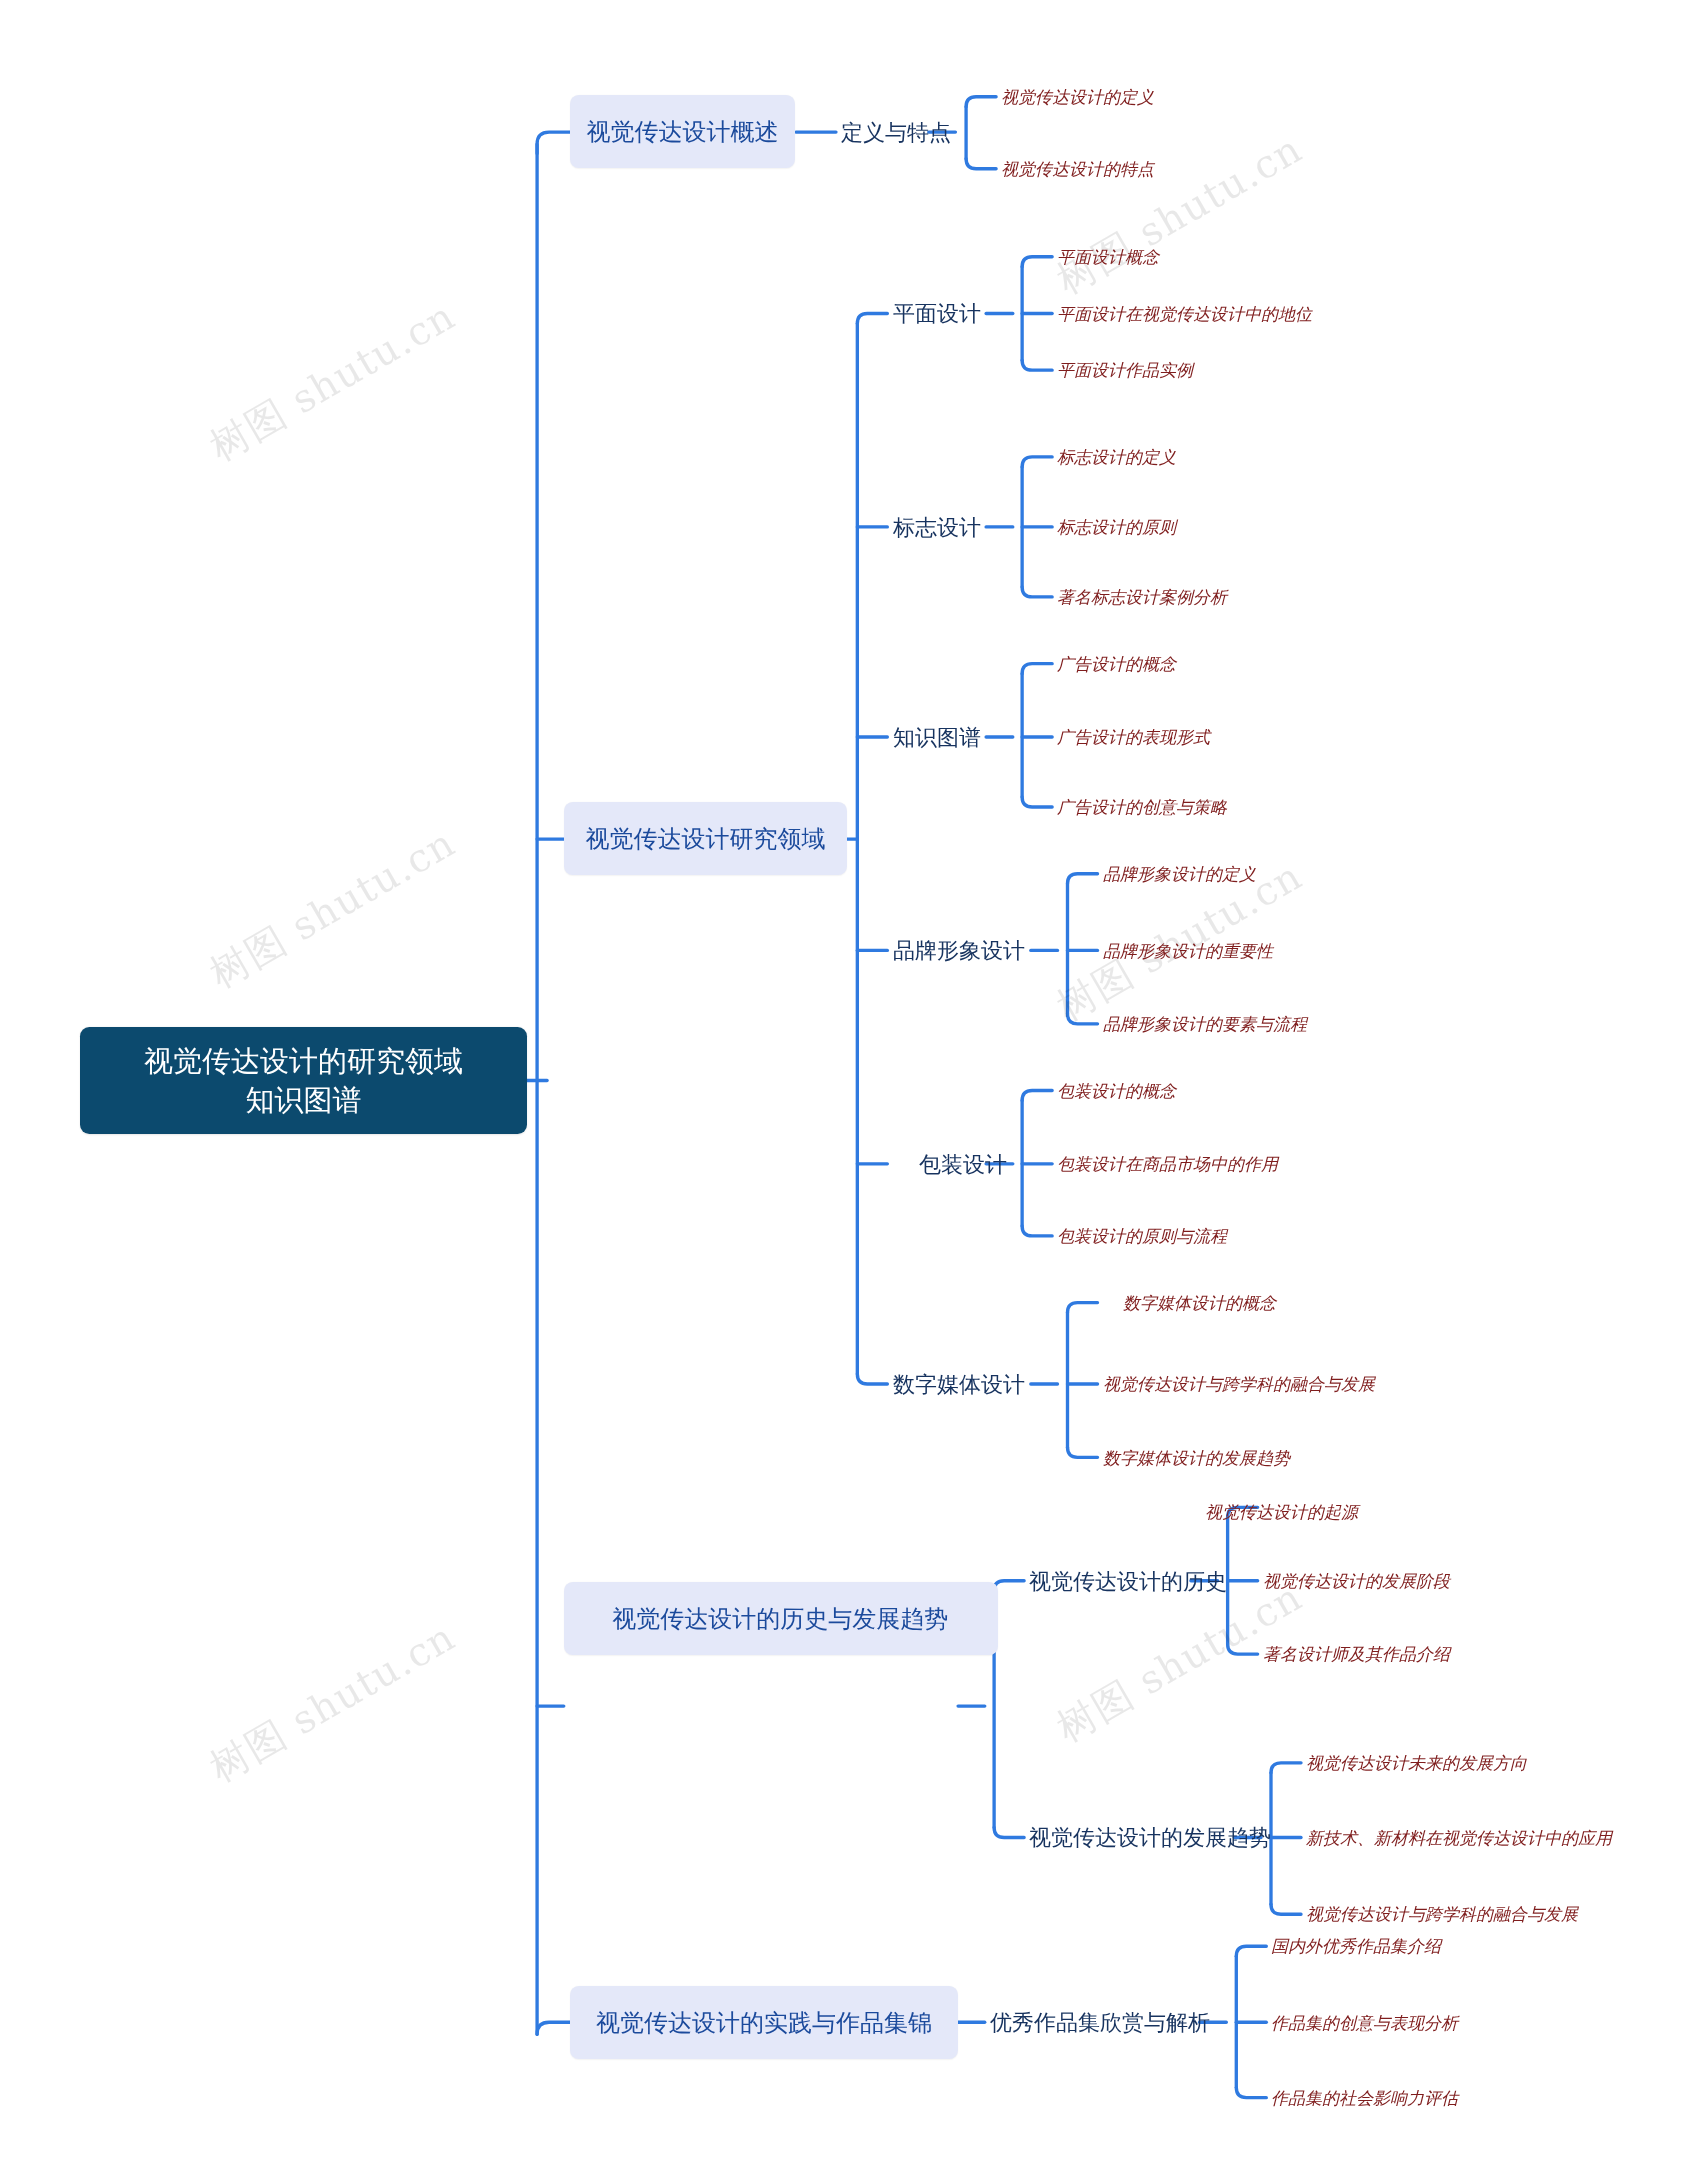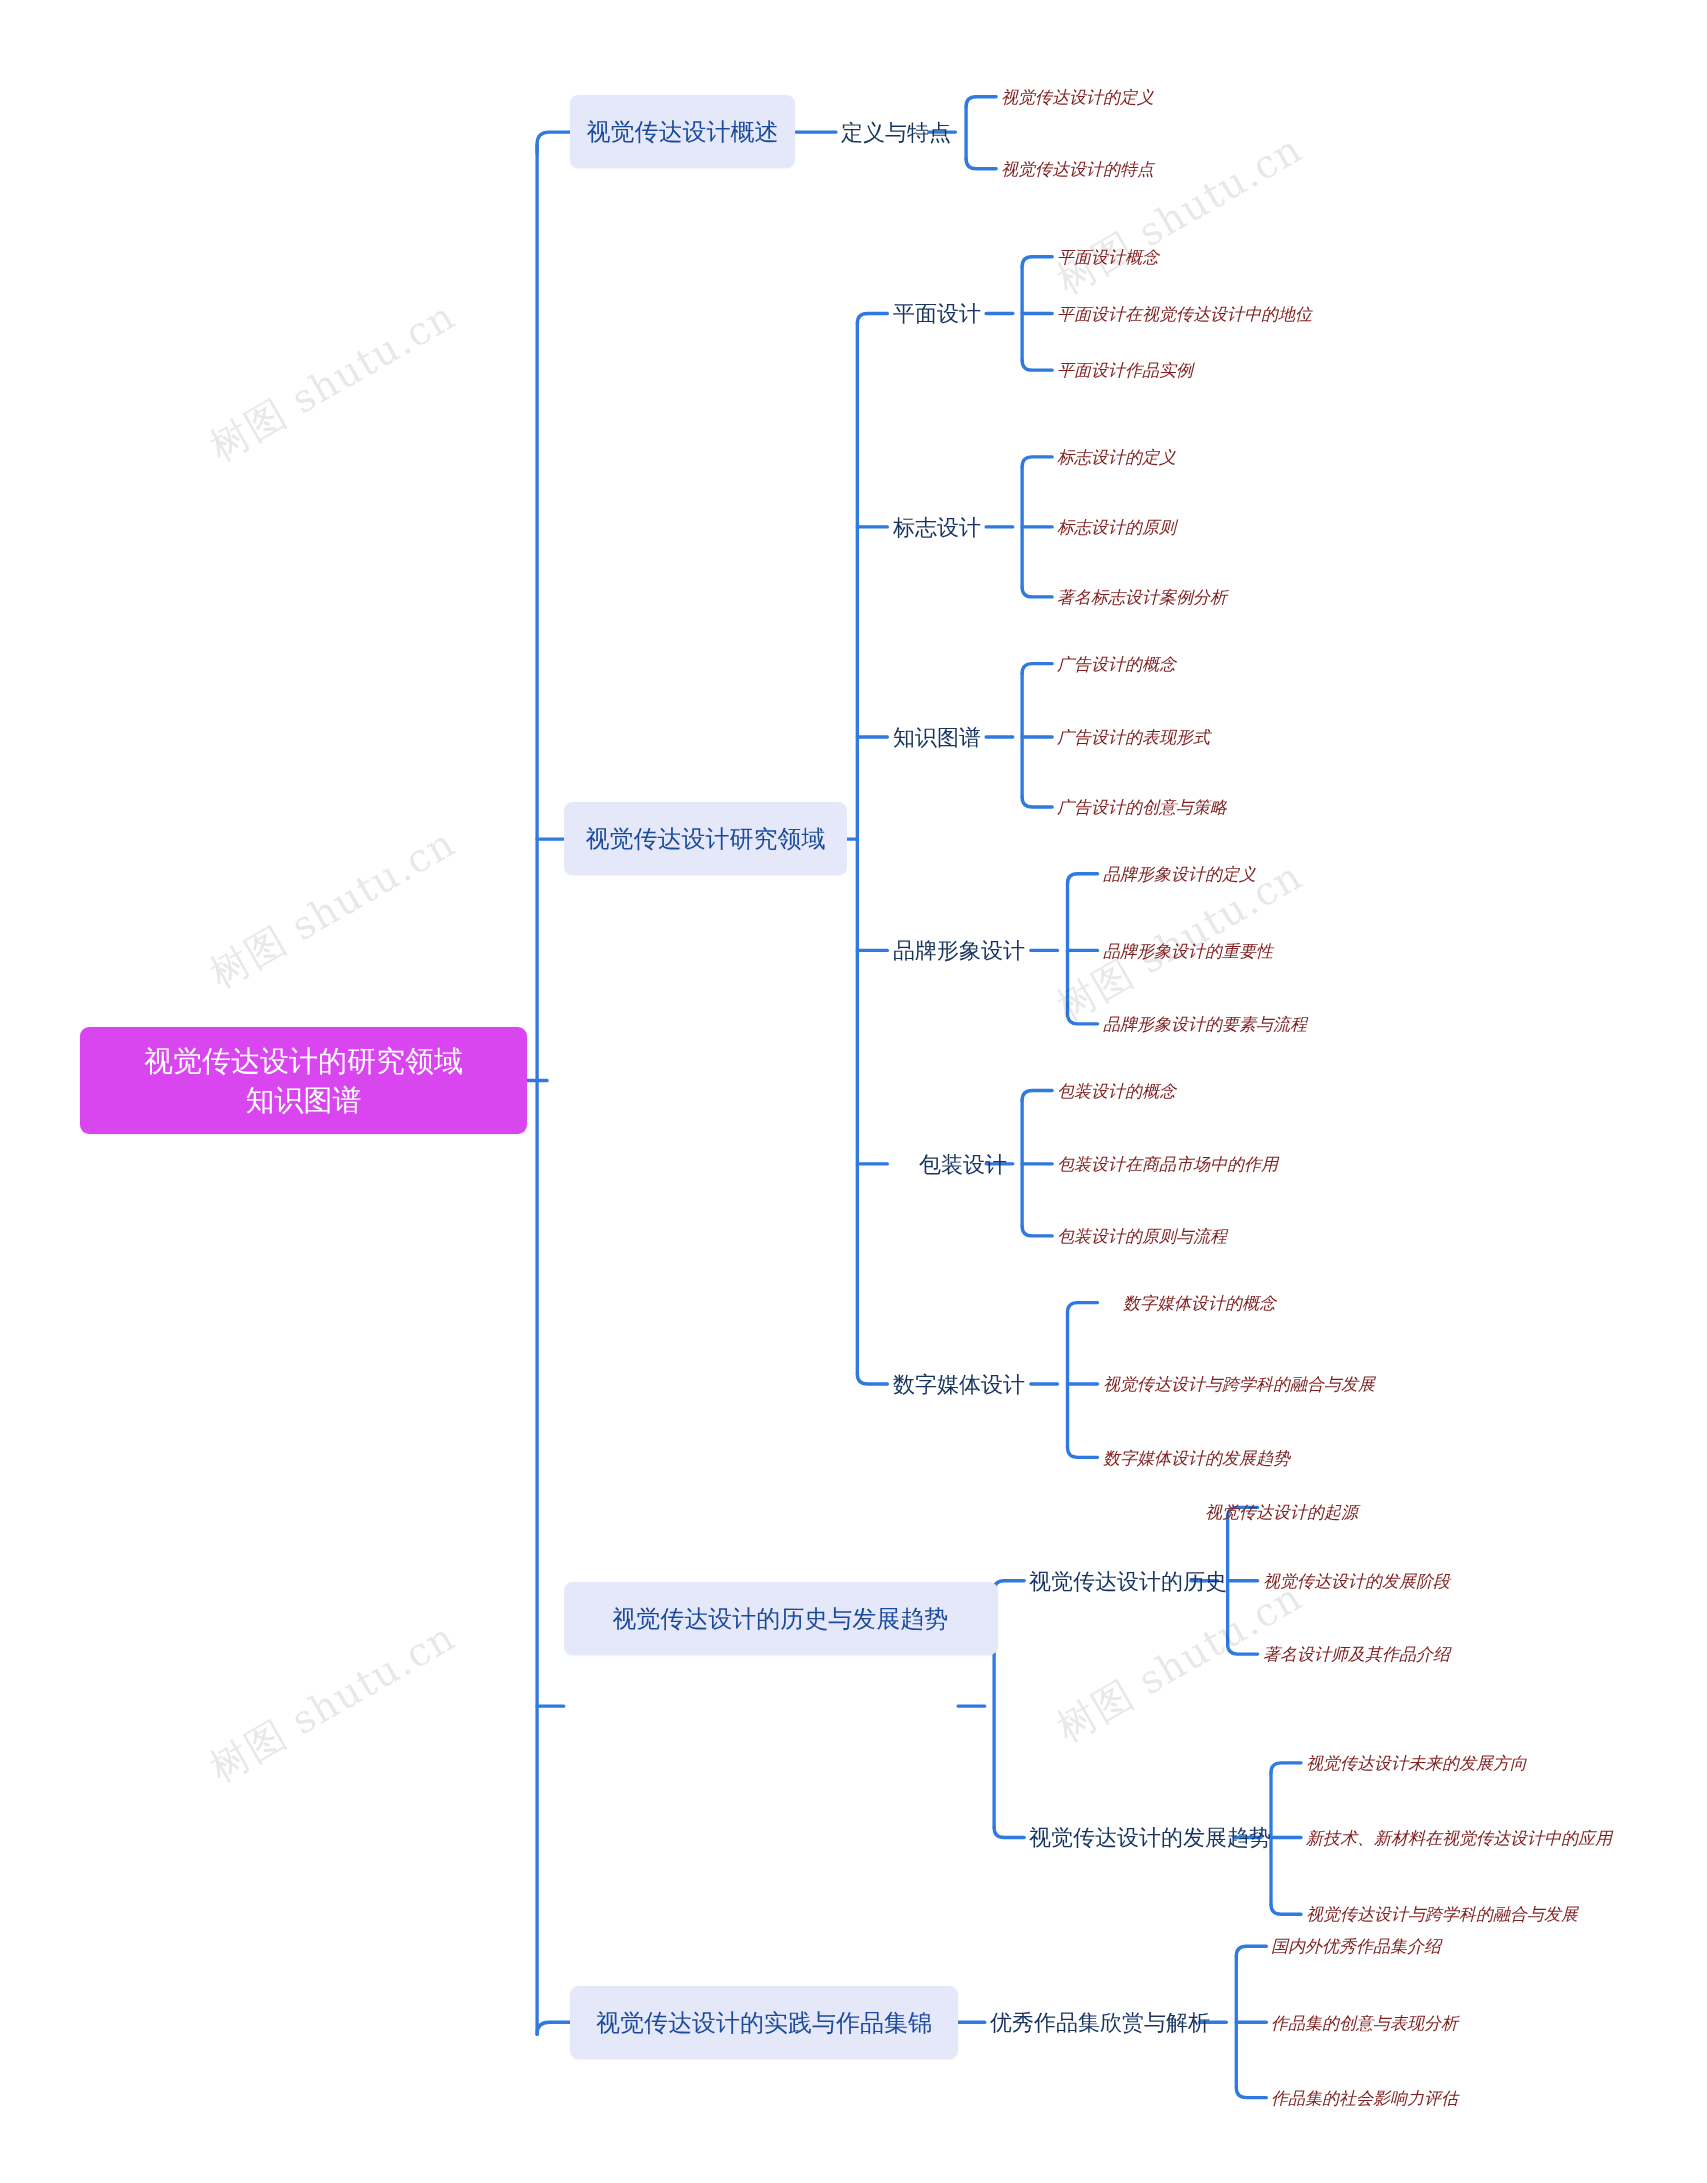--- a/index.html
+++ b/index.html
@@ -47,21 +47,21 @@
   
   .node {
     position: absolute;
     z-index: 10;
     box-sizing: border-box;
     display: flex;
     align-items: center;
     white-space: nowrap;
   }
   .node-root {
-    background: #d946ef;
+    background: #0c4a6e;
     color: #ffffff;
     border-radius: 9.3px;
     font-size: 29px;
     line-height: 1.32;
     font-weight: 400;
     text-align: center;
     justify-content: center;
     padding: 14.7px 17.3px;
     white-space: normal;
     box-shadow: 0 0.7px 2px rgba(0,0,0,0.10);

